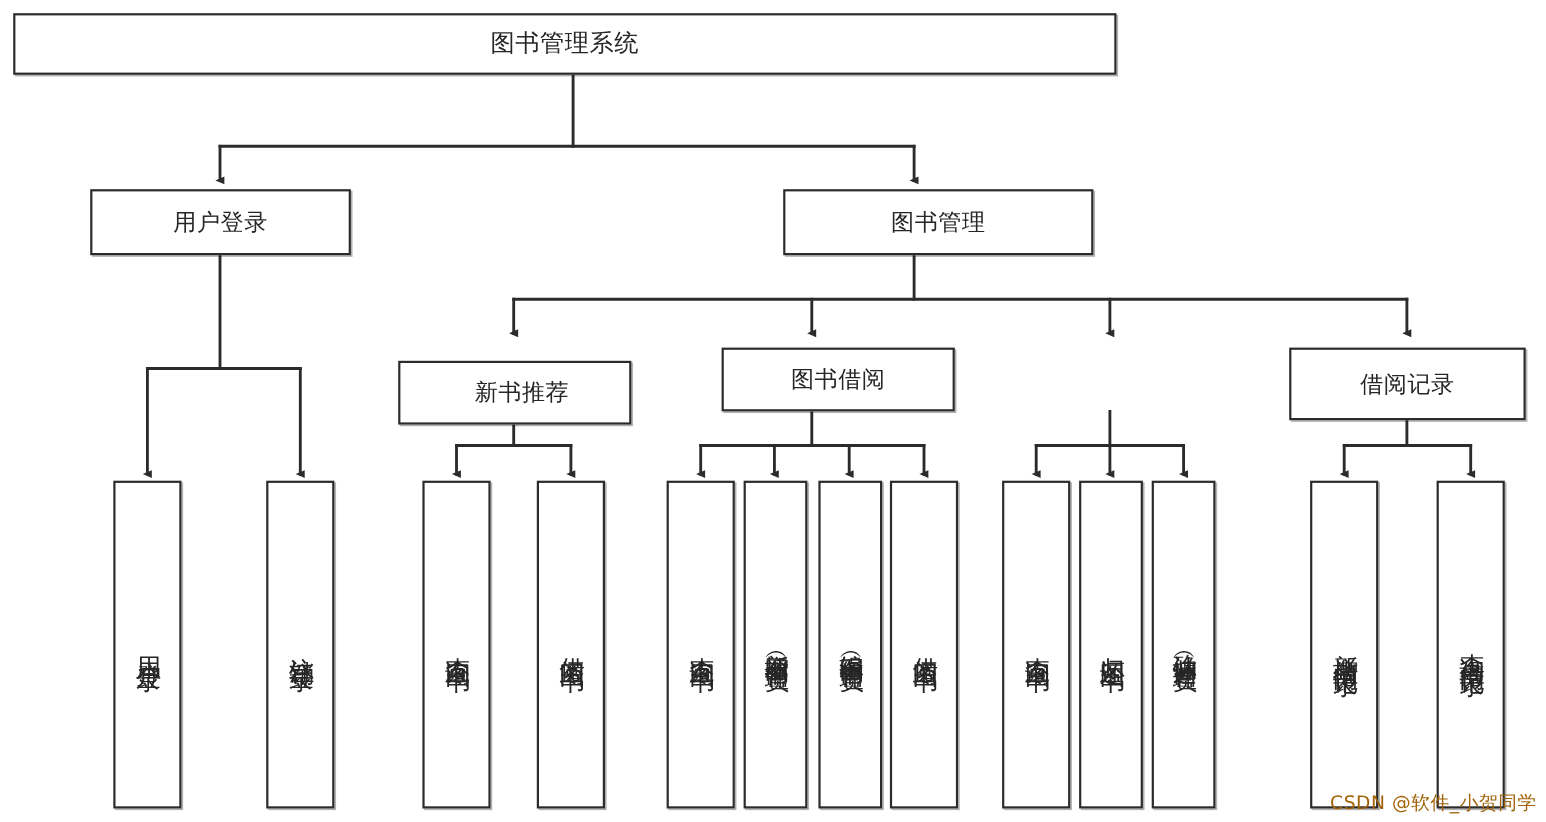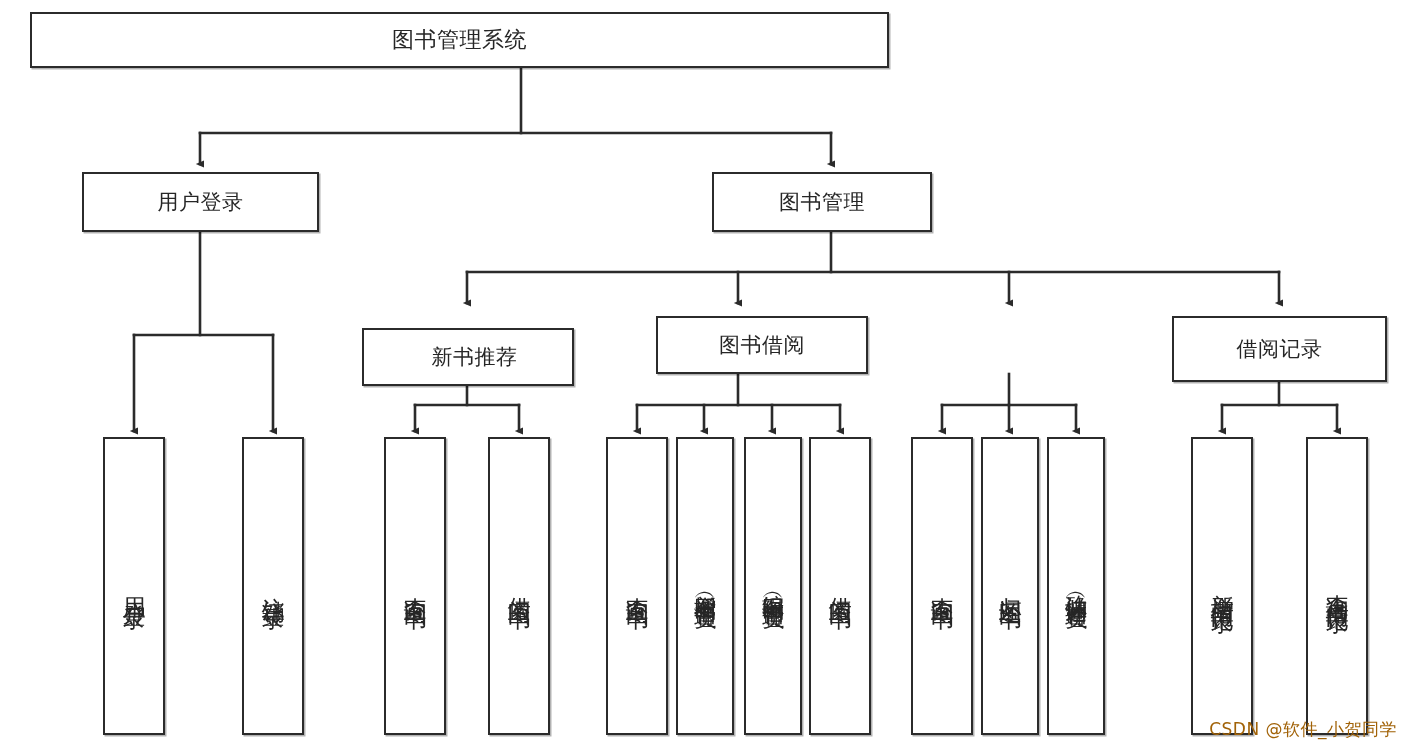--- a/index.html
+++ b/index.html
@@ -126,28 +126,28 @@
       <path d="M1009,405 L1009,431" marker-end="url(#arrow)"></path>
       <path d="M1076,405 L1076,431" marker-end="url(#arrow)"></path>
 
       <path d="M1279,374 L1279,405"></path>
       <path d="M1222,405 L1337,405"></path>
       <path d="M1222,405 L1222,431" marker-end="url(#arrow)"></path>
       <path d="M1337,405 L1337,431" marker-end="url(#arrow)"></path>
     </g>
   </svg>
 
-  <div class="node h root" style="left:30px; top:12px; width:859px; height:56px;">
+  <div class="node h root" style="left:12px; top:12px; width:1003px; height:56px;">
     <span class="lbl">图书管理系统</span>
   </div>
 
   <div class="node h" style="left:82px; top:172px; width:237px; height:60px;">
     <span class="lbl">用户登录</span>
   </div>
-  <div class="node h" style="left:712px; top:172px; width:220px; height:60px;align-items:center;">
+  <div class="node h" style="left:712px; top:172px; width:282px; height:60px;align-items:center;">
     <span class="lbl">图书管理</span>
   </div>
 
   <div class="node h" style="left:362px; top:328px; width:212px; height:58px;padding-left:13px;">
     <span class="lbl">新书推荐</span>
   </div>
   <div class="node h" style="left:632px; top:316px; width:212px; height:58px;margin-left:24px;">
     <span class="lbl">图书借阅</span>
   </div>
   <div class="node h" style="left:1172px; top:316px; width:215px; height:66px;">

